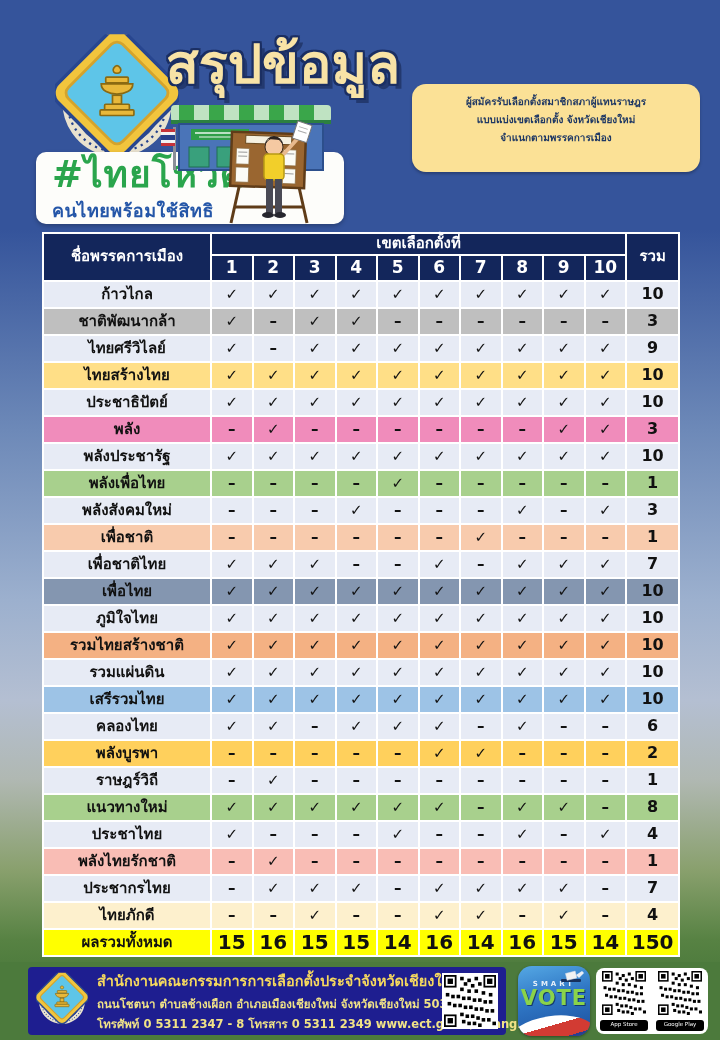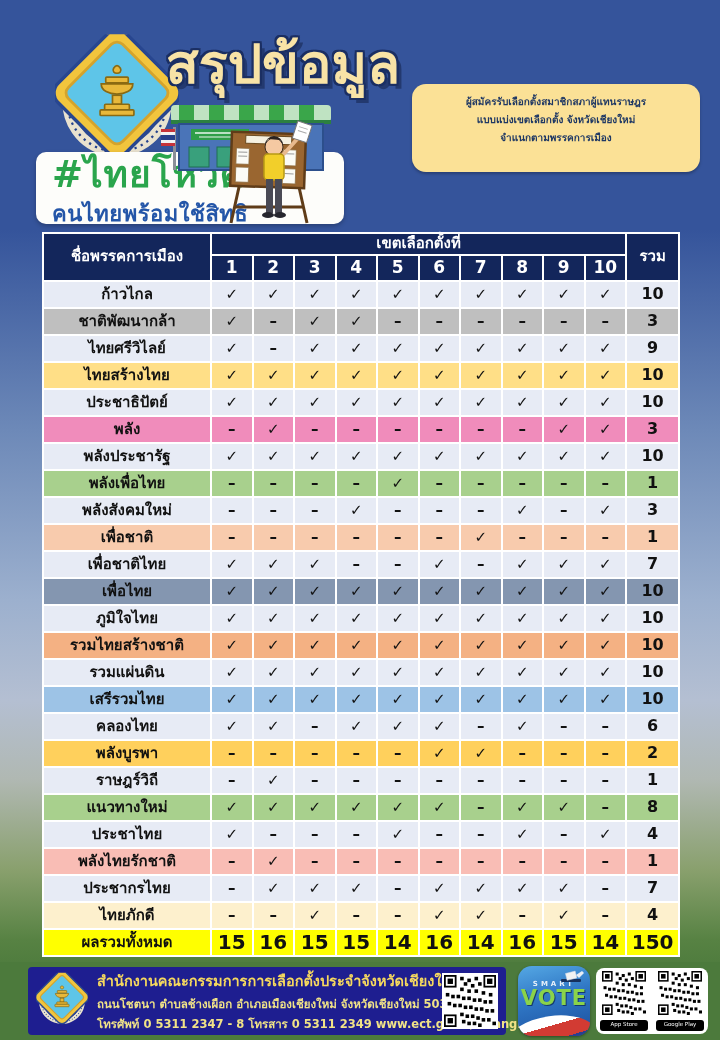--- a/index.html
+++ b/index.html
@@ -26,21 +26,21 @@
     background:#fbe196; border-radius:14px; padding:9px 6px;
     text-align:center; color:#1f3864; font-size:10px; font-weight:600; line-height:1.82;
     box-shadow:0 2px 3px rgba(0,0,0,.25);
   }
   .hashtag-box {
     position:absolute; left:36px; top:152px; width:308px; height:72px;
     background:#fdfdfa; border-radius:10px; padding:4px 0 0 16px; z-index:2;
     box-shadow:0 2px 4px rgba(0,0,0,.25);
   }
   .hashtag { font-size:37px; font-weight:800; color:#2aa54c; line-height:1.05; letter-spacing:1px; }
-  .tagline  { font-size:22px; font-weight:800; color:#2456a8; margin-top:1px; letter-spacing:.5px; }
+  .tagline  { font-size:18px; font-weight:800; color:#2456a8; margin-top:1px; letter-spacing:.5px; }
   .illus { position:absolute; left:133px; top:103px; width:212px; height:126px; z-index:3; }
   .date-line {
     position:absolute; right:14px; top:181px; width:366px; text-align:center;
     font-size:30px; font-weight:600; color:#ffffff; letter-spacing:.5px;
     text-shadow:1px 2px 2px rgba(10,20,50,.45); z-index:1;
   }
   
   .ptable {
     position:absolute; left:42px; top:232px; width:636px;
     border-collapse:collapse; table-layout:fixed;

